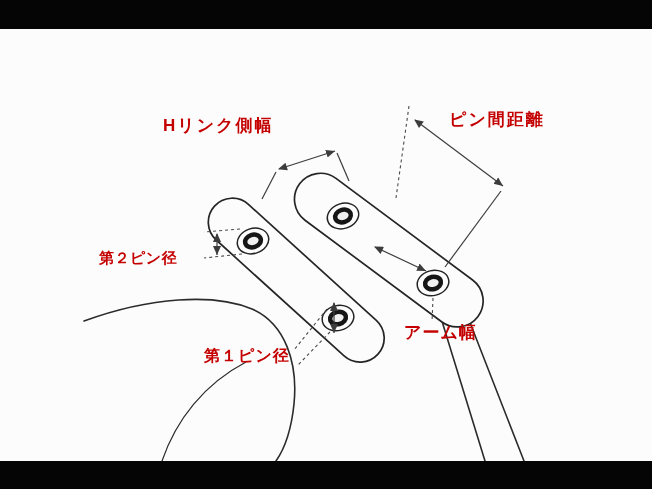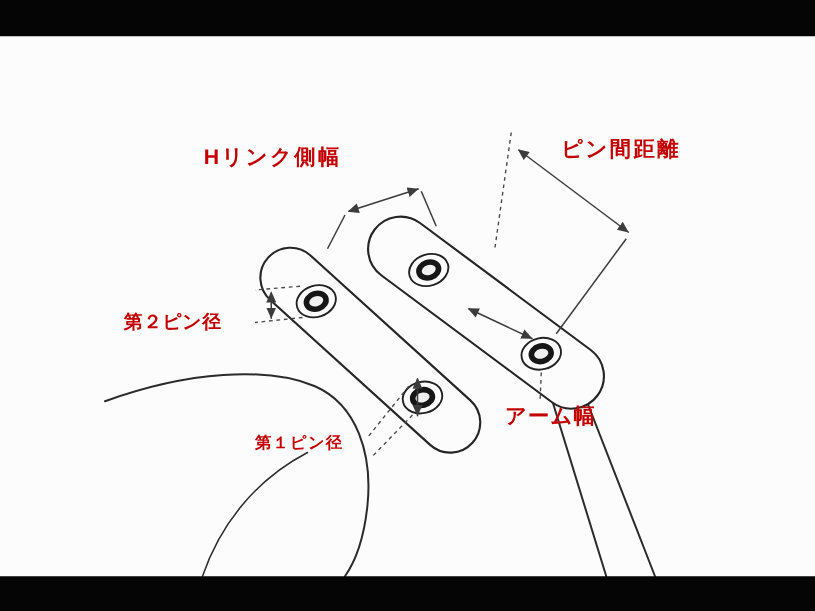--- a/index.html
+++ b/index.html
@@ -11,21 +11,21 @@
   .bar{position:absolute;left:0;width:652px;background:#050505;}
   .bar-top{top:0;height:29px;}
   .bar-bottom{bottom:0;height:28px;}
   .lbl{
     position:absolute;font-weight:bold;color:#c40000;
     white-space:nowrap;line-height:1.2;
   }
   .lbl-hlink{left:163px;top:116px;font-size:17px;letter-spacing:2px;}
   .lbl-pitch{left:449px;top:110px;font-size:17px;letter-spacing:2px;}
   .lbl-pin2{left:99px;top:249px;font-size:15px;letter-spacing:0.5px;}
-  .lbl-pin1{left:204px;top:346px;font-size:13px;letter-spacing:1px;}
+  .lbl-pin1{left:204px;top:346px;font-size:16px;letter-spacing:1px;}
   .lbl-arm{left:404px;top:323px;font-size:17px;letter-spacing:1px;}
   .outline{fill:none;stroke:#2b2b2b;stroke-width:1.6;stroke-linecap:round;}
   .thin{fill:none;stroke:#2b2b2b;stroke-width:1.2;stroke-linecap:round;}
   .plate{fill:#fcfcfc;stroke:#252525;stroke-width:1.7;}
   .bossOuter{fill:#fcfcfc;stroke:#222222;stroke-width:1.5;}
   .bossInner{fill:#f0f0f0;stroke:#161616;stroke-width:4.5;}
   .dim{fill:none;stroke:#3c3c3c;stroke-width:1.2;}
   .dash{fill:none;stroke:#4a4a4a;stroke-width:1.1;stroke-dasharray:3 3;}
 </style>
 </head>

